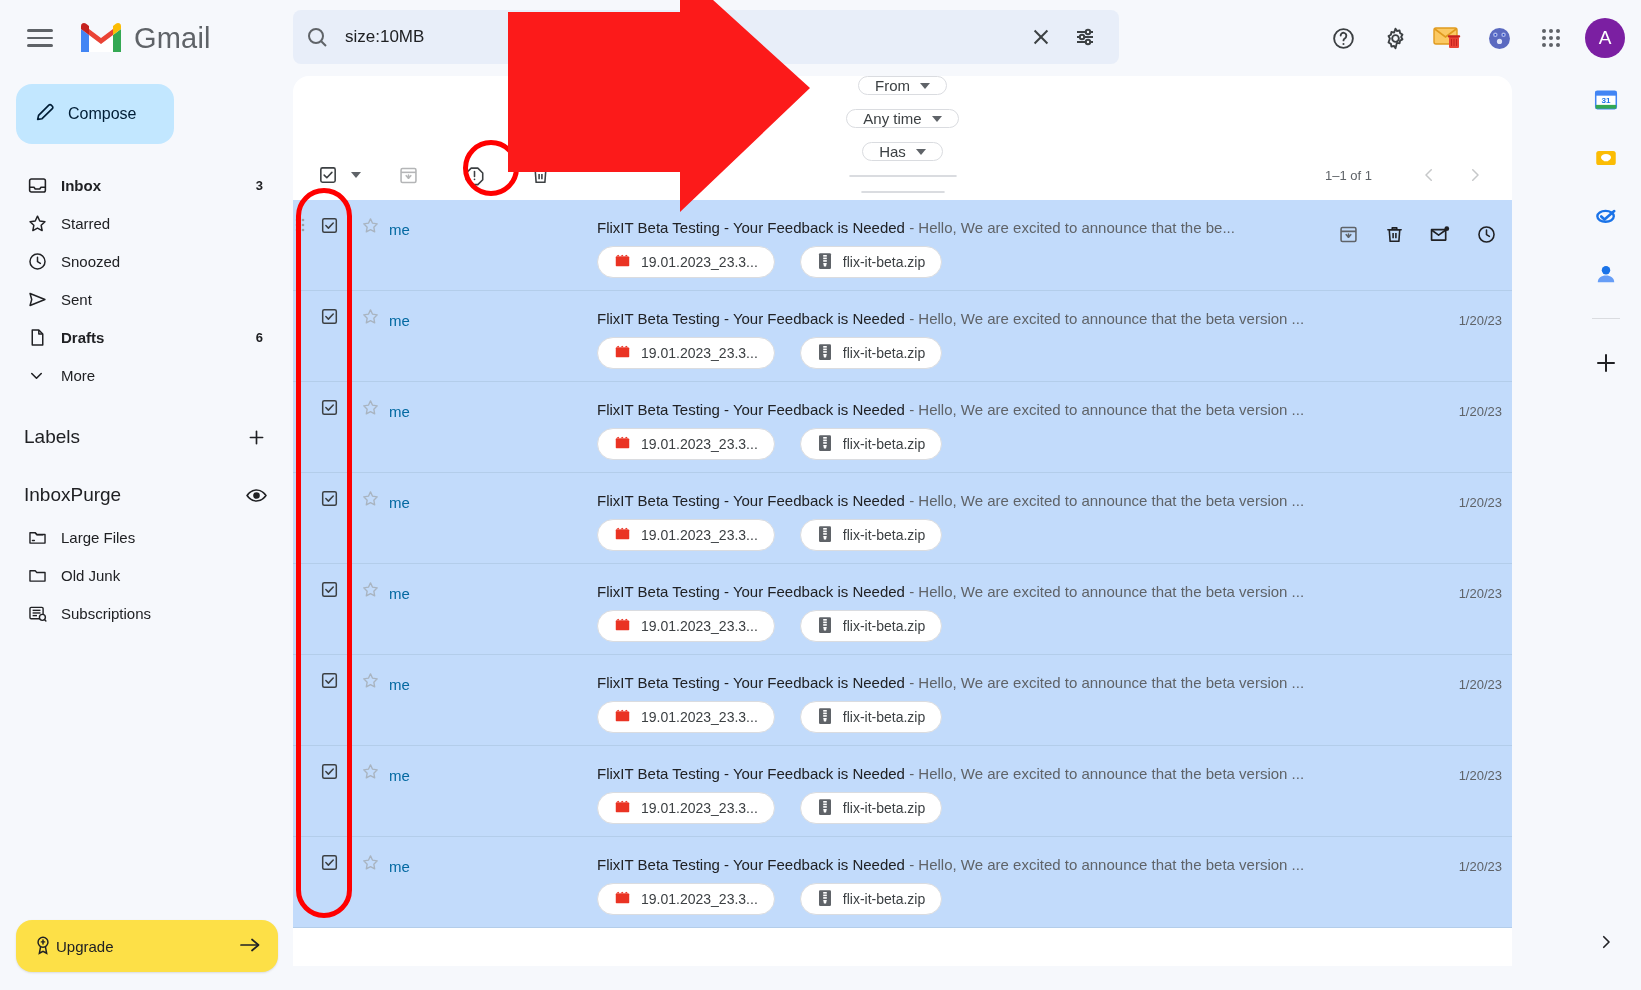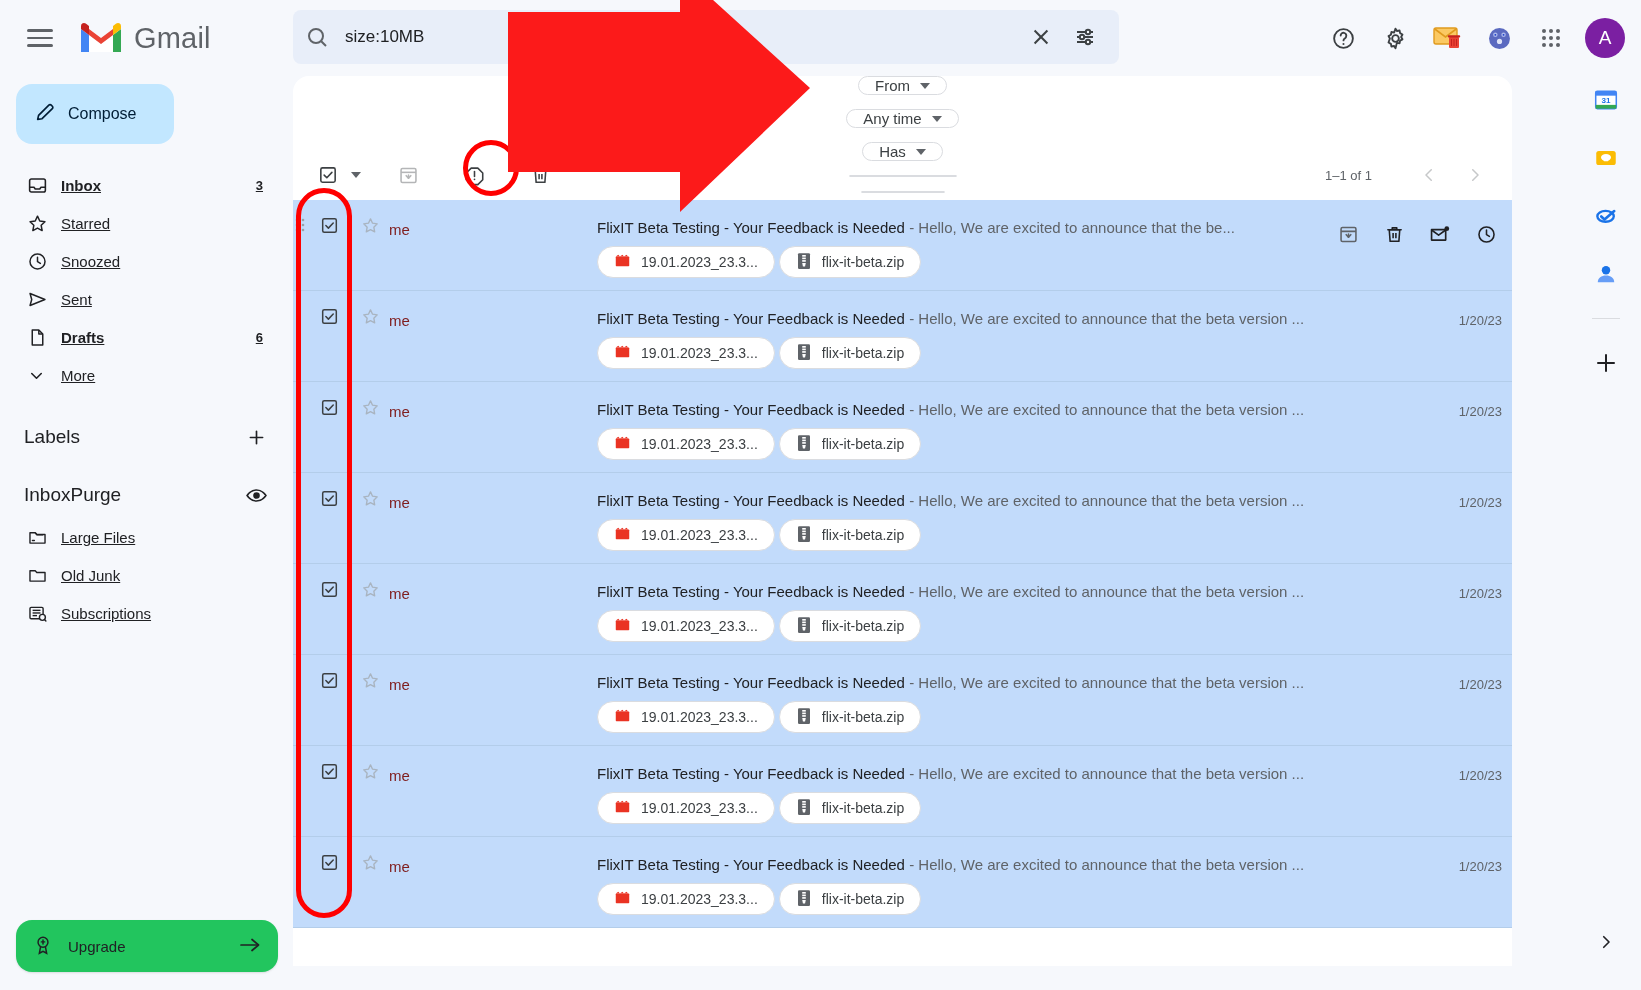--- a/index.html
+++ b/index.html
@@ -64,38 +64,37 @@
     background: #c2e7ff; border-radius: 16px;
     display: flex; align-items: center; gap: 12px; padding-left: 18px;
     cursor: pointer; color:#001d35; font-size: 16px;
   }
   .navlist { margin-top: 22px; }
   .navitem {
     display: flex; align-items: center; height: 38px;
     padding-left: 27px; border-radius: 0 18px 18px 0;
     cursor: pointer; font-size: 15px; color: #202124;
     margin-right: 22px;
-    text-decoration: underline;
   }
   .navitem .ni-ico { width: 34px; display:flex; align-items:center; }
   .navitem .ni-label { flex: 1; }
   .navitem .ni-count { font-size: 13px; color:#5f6368; padding-right: 8px;}
   .navitem.bold .ni-label, .navitem.bold .ni-count { font-weight: bold; color:#202124;}
 
   .section-head {
     display:flex; align-items:center; height: 46px;
     padding: 0 24px 0 24px; margin-top: 20px;
   }
   .section-head .sh-title { flex:1; font-size: 19px; color:#202124; }
   .section-head .sh-act { cursor:pointer; width:26px;height:26px;display:flex;align-items:center;justify-content:center;}
 
   .upgrade {
     position: absolute; left: 16px; bottom: 18px; width: 262px; height: 52px;
-    background: #22c55e; border-radius: 16px; display:flex; align-items:center;
-    gap: 14px; padding: 0 16px; cursor: pointer; font-size: 15px;
+    background: #fde047; border-radius: 16px; display:flex; align-items:center;
+    gap: 2px; padding: 0 16px; cursor: pointer; font-size: 15px;
     box-shadow: 0 1px 2px rgba(60,64,67,.15);
   }
   .upgrade .up-label{flex:1;}
 
   
   .main {
     position: absolute; left: 293px; top: 76px;
     width: 1219px; height: 890px;
     background: #ffffff; border-radius: 16px 16px 0 0;
     overflow: hidden;
@@ -130,27 +129,27 @@
   .row {
     display:flex; align-items:flex-start;
     height: 91px; background:#c2dbfb;
     border-bottom: 1px solid #b3cdea;
     position: relative; cursor: pointer;
   }
   .row .cell-drag { width: 14px; padding-top: 18px; display:flex; justify-content:center;}
   .row .cell-chk { width: 44px; padding-top: 16px; display:flex; justify-content:center;}
   .row .cell-star { width: 38px; padding-top: 16px; display:flex; justify-content:center;}
   .row .cell-from {
-    width: 208px; padding-top: 21px; font-size: 15px; color:#7f1d1d;
+    width: 208px; padding-top: 21px; font-size: 15px; color:#0369a1;
   }
   .row .cell-body { flex:1; padding-top: 19px; min-width:0;}
   .subject-line { font-size: 15px; white-space: nowrap; overflow: hidden; text-overflow: ellipsis;}
   .subject { color:#202124; }
   .snippet { color:#5f6368; }
-  .attach-row { margin-top: 10px; display:flex; gap: 4px;}
+  .attach-row { margin-top: 10px; display:flex; gap: 25px;}
   .attach {
     height: 32px; border:1px solid #dadce0; border-radius: 16px; background:#fff;
     display:flex; align-items:center; gap:10px; padding: 0 16px;
     font-size: 14px; color:#3c4043; max-width: 190px;
   }
   .attach .a-name { overflow:hidden; text-overflow:ellipsis; white-space:nowrap;}
   .row .cell-date {
     width: 96px; padding-top: 22px; font-size: 13px; color:#5f6368;
     text-align: right; padding-right: 10px;
   }

